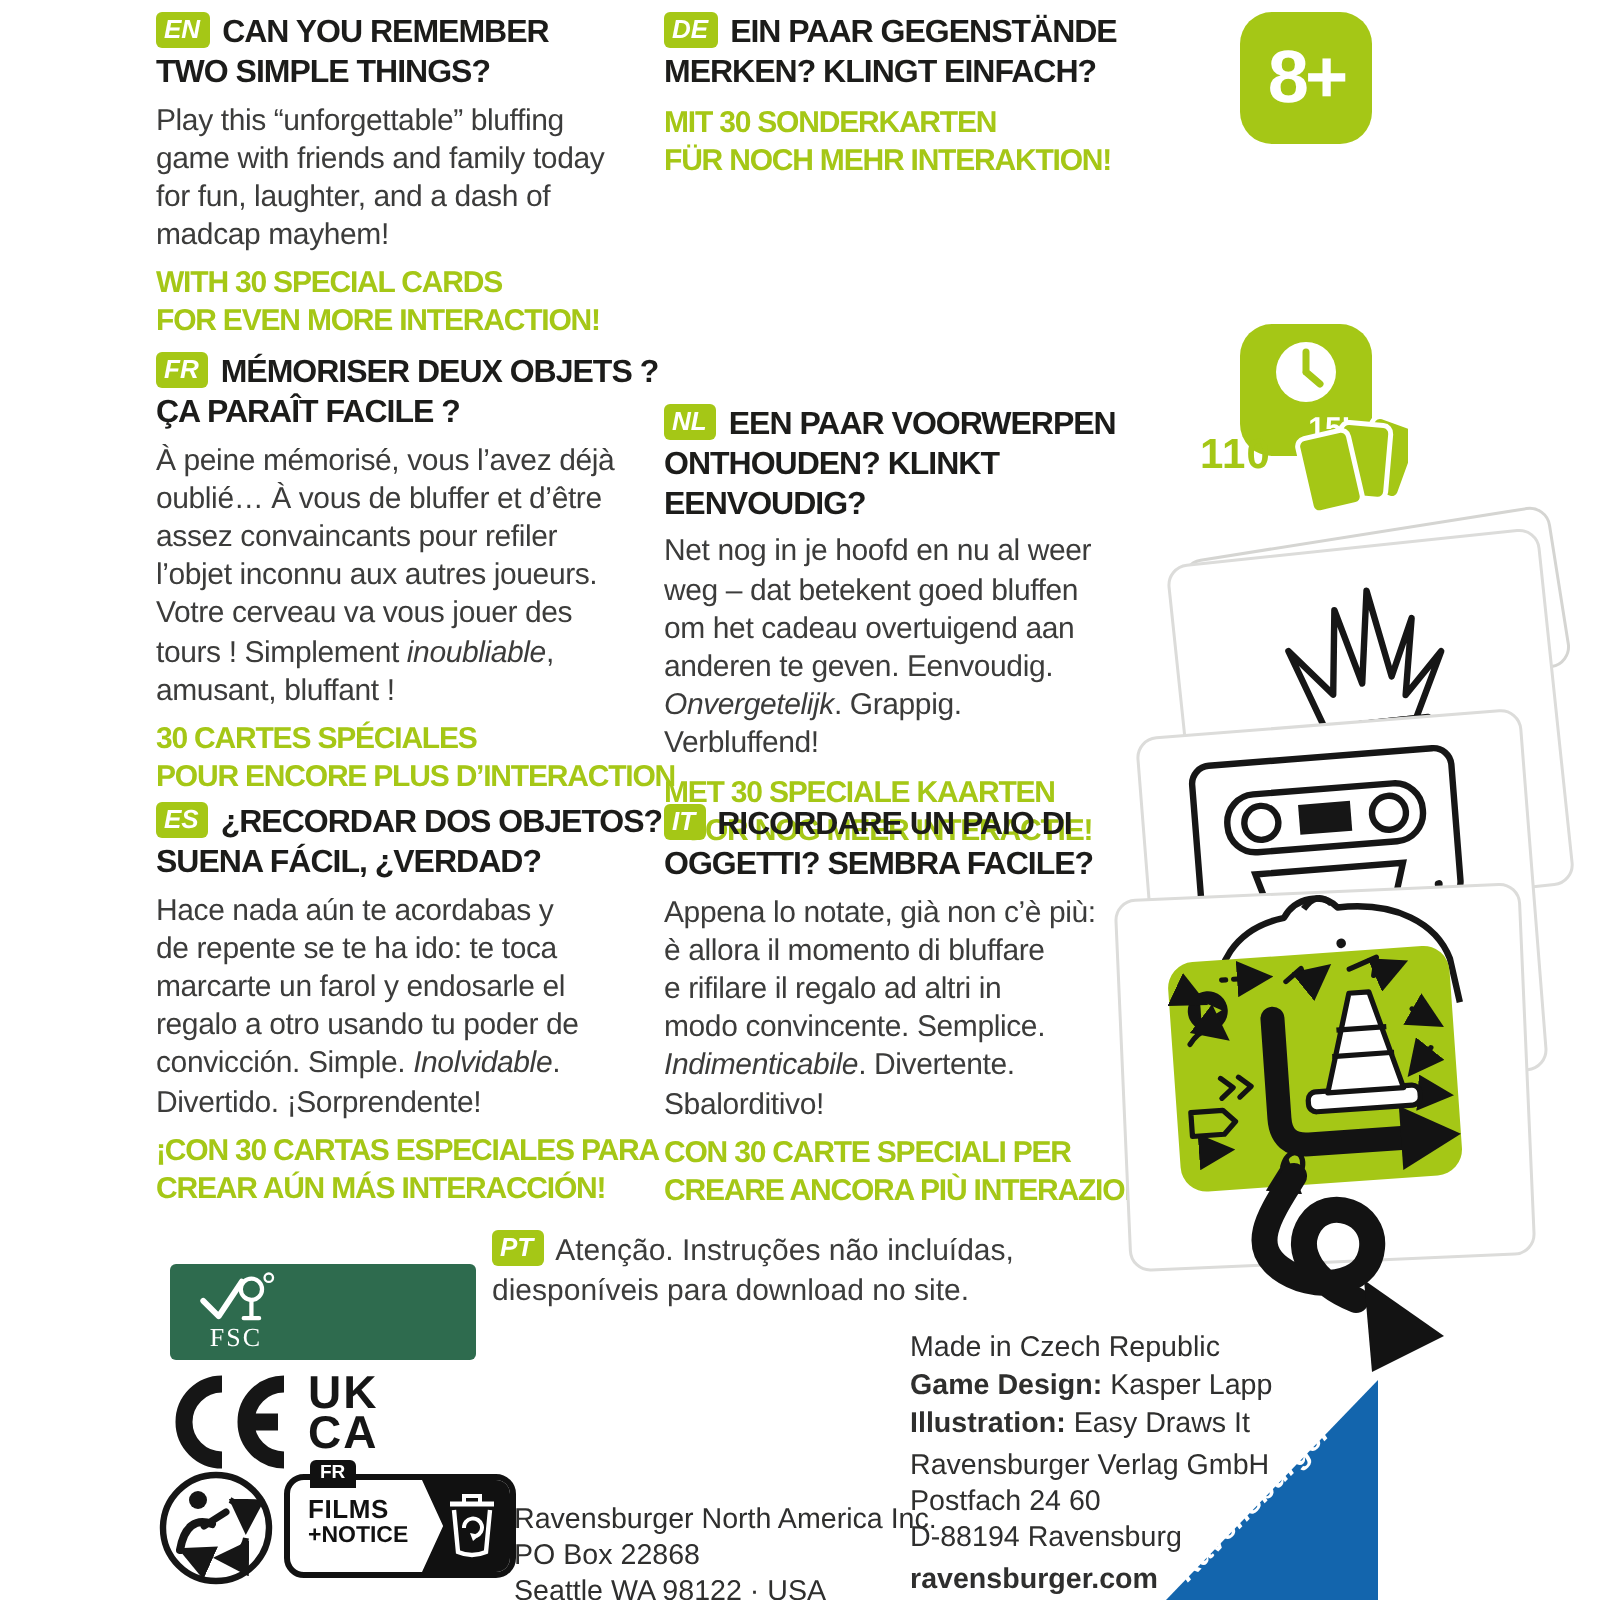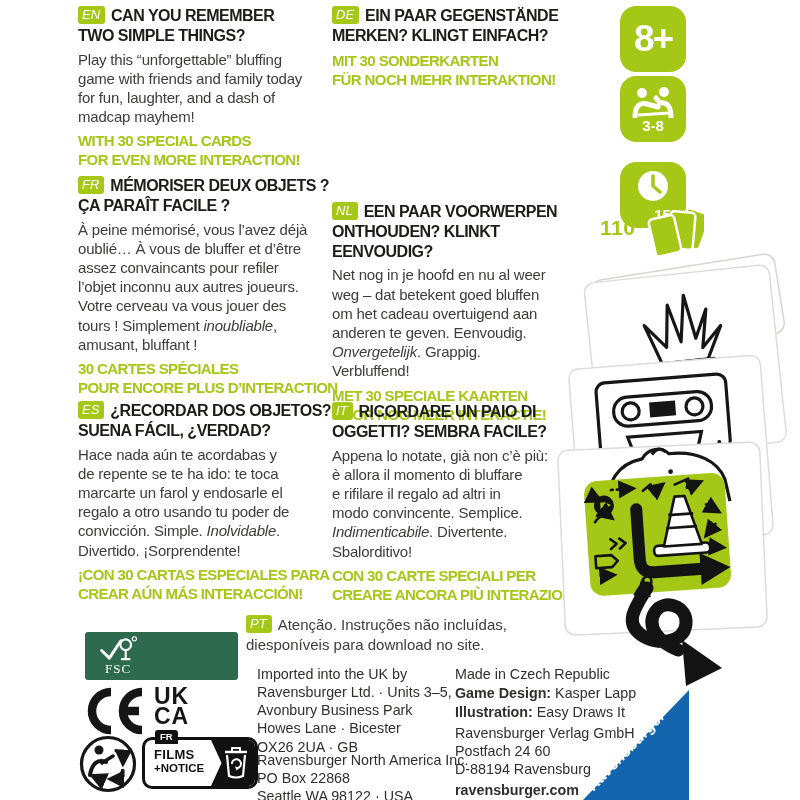--- a/index.html
+++ b/index.html
@@ -8,21 +8,21 @@
   *{margin:0;padding:0;box-sizing:border-box;}
   html,body{width:800px;height:800px;background:#fff;overflow:hidden;
     font-family:"Liberation Sans",sans-serif;}
   .page{position:relative;width:800px;height:800px;background:#fff;}
 
   .section{position:absolute;}
   .sec-title{font-weight:bold;color:var(--ink);font-size:16px;line-height:1.24;
     letter-spacing:-0.5px;}
   .title-text{white-space:pre-line;}
   .lang-badge{display:inline-block;background:var(--green);color:#fff;
-    font-style:italic;font-weight:normal;font-size:13px;line-height:1;
+    font-style:italic;font-weight:bold;font-size:13px;line-height:1;
     padding:2px 5px 3px 4px;border-radius:3px;margin-right:6px;vertical-align:2px;
     letter-spacing:0;}
   .sec-body{margin-top:4px;color:var(--body);font-size:15px;line-height:1.28;
     white-space:pre-line;letter-spacing:-0.2px;}
   .sec-high{margin-top:6px;color:var(--green);font-weight:bold;font-size:15px;
     line-height:1.26;white-space:pre-line;letter-spacing:-0.6px;}
   .seg-i{font-style:italic;}
   .seg-b{font-weight:bold;}
 
   .pt-note{position:absolute;left:246px;top:615px;width:345px;color:var(--body);
@@ -153,30 +153,20 @@
 Sbalorditivo!</span></div>
     <div class="sec-high">CON 30 CARTE SPECIALI PER
 CREARE ANCORA PIÙ INTERAZIONE!</div>
   </div>
 
   <div class="pt-note"><span class="lang-badge">PT</span><span class="pt-text">Atenção. Instruções não incluídas,
 diesponíveis para download no site.</span></div>
 
   <div class="badge badge-age" style="top:6px;">
     <span>8+</span>
-  </div>
-  <div class="badge" style="top:76px;">
-    <svg width="44" height="32" viewBox="0 0 44 32">
-      <circle cx="11" cy="7" r="5" fill="#fff"></circle>
-      <circle cx="33" cy="6" r="5" fill="#fff"></circle>
-      <path d="M4 31 C4 20 9 16 16 18 L27 21" stroke="#fff" stroke-width="5" fill="none" stroke-linecap="round"></path>
-      <path d="M40 31 C40 20 36 16 29 17 L25 12" stroke="#fff" stroke-width="5" fill="none" stroke-linecap="round"></path>
-      <path d="M8 29 L38 27" stroke="#fff" stroke-width="3" fill="none" stroke-linecap="round"></path>
-    </svg>
-    <span class="badge-label">3-8</span>
   </div>
   <div class="badge badge-time" style="top:162px;">
     <svg width="36" height="36" viewBox="0 0 36 36">
       <circle cx="18" cy="17" r="15" fill="#fff"></circle>
       <path d="M18 17 L18 7 M18 17 L25 23" stroke="#a5c716" stroke-width="3.5" fill="none" stroke-linecap="round"></path>
     </svg>
     <span class="badge-label">15’</span>
   </div>
   <div class="cards-count">110</div>
   <svg class="cards-icon" width="58" height="60" viewBox="0 0 58 60">
@@ -322,25 +312,20 @@
       <svg width="30" height="38" viewBox="0 0 30 38">
         <path d="M11 7 V 4 H 19 V 7" stroke="#fff" stroke-width="2" fill="none"></path>
         <path d="M4 8 H 26" stroke="#fff" stroke-width="2.6"></path>
         <path d="M6 11 L8 32 Q15 35 22 32 L24 11" stroke="#fff" stroke-width="2.2" fill="none"></path>
         <path d="M11 20 A 4.5 4.5 0 1 1 17 24" stroke="#fff" stroke-width="2" fill="none"></path>
         <path d="M15.5 26.5 L19 23.5 L14 22.5 Z" fill="#fff"></path>
       </svg>
     </div>
   </div>
 
-  <div class="imprint imprint-uk">Imported into the UK by
-Ravensburger Ltd. · Units 3–5,
-Avonbury Business Park
-Howes Lane · Bicester
-OX26 2UA · GB</div>
   <div class="imprint imprint-usa">Ravensburger North America Inc.
 PO Box 22868
 Seattle WA 98122 · USA</div>
   <div class="imprint origin">Made in Czech Republic</div>
   <div class="credit credit-1"><span class="seg-b">Game Design:</span><span> Kasper Lapp</span></div>
   <div class="credit credit-2"><span class="seg-b">Illustration:</span><span> Easy Draws It</span></div>
   <div class="imprint publisher">Ravensburger Verlag GmbH
 Postfach 24 60
 D-88194 Ravensburg</div>
   <div class="website">ravensburger.com</div>

